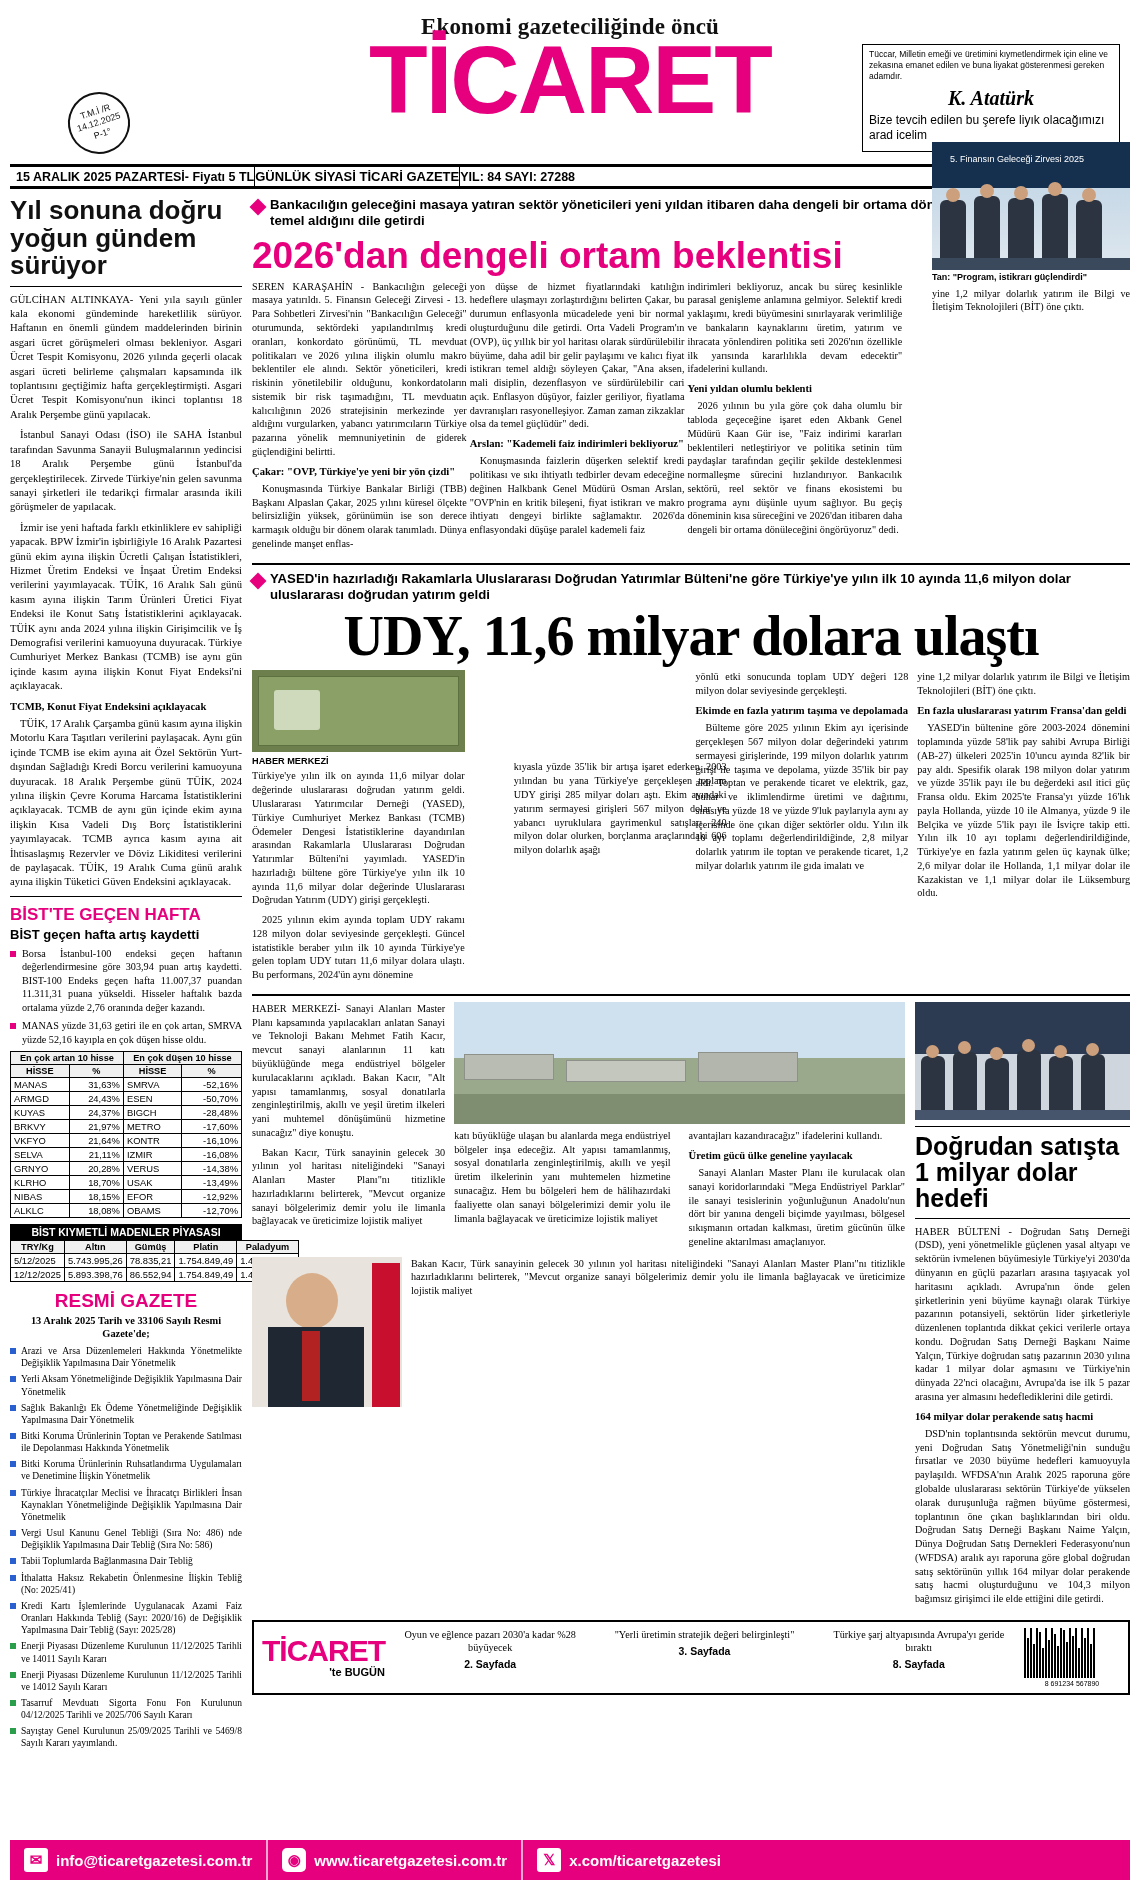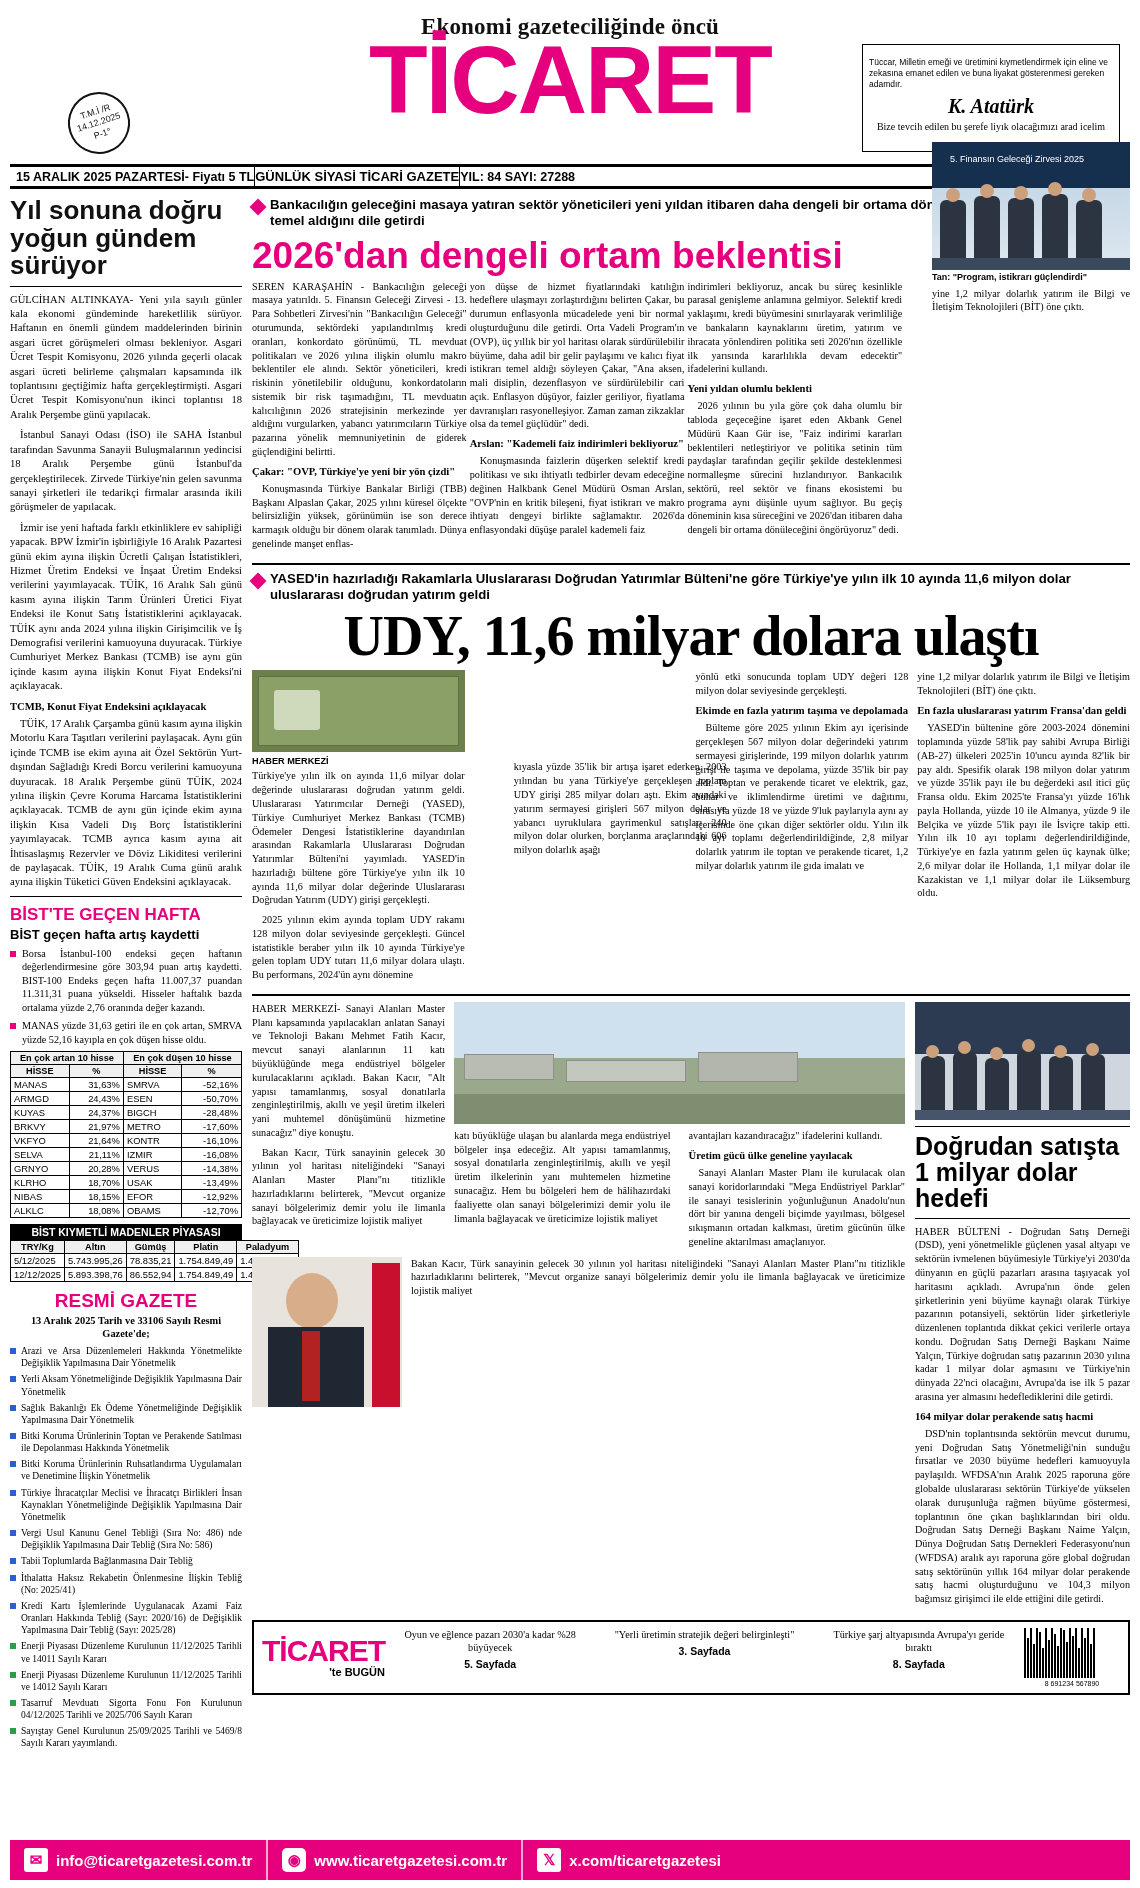--- a/index.html
+++ b/index.html
@@ -35,28 +35,28 @@
     position:absolute; left:58px; top:78px;
     width:62px; height:62px; border:2px solid #111; border-radius:50%;
     transform:rotate(-18deg);
     font-size:9px; line-height:1.25; text-align:center;
     display:flex; flex-direction:column; align-items:center; justify-content:center;
     font-family:"Liberation Sans", sans-serif;
     color:#111;
   }
   .mast-ataturk {
     position:absolute; right:10px; top:30px; width:258px; height:108px;
-    border:1px solid #000; padding:12px 6px; font-size:8.5px; line-height:1.28;
+    border:1px solid #000; padding:4px 6px; font-size:8.5px; line-height:1.28;
     font-family:"Liberation Sans", sans-serif; background:#fff;
   }
   .mast-ataturk .sig {
     text-align:center; font-family:"Liberation Serif", serif;
     font-style:italic; font-size:20px; margin:4px 0 2px; font-weight:bold;
   }
-  .mast-ataturk .cap { text-align:center; font-size:10px; line-height:1.25;font-family:Liberation Serif, serif; }
+  .mast-ataturk .cap { font-size:12px; line-height:1.25; }
 
   
   .infobar {
     display:flex; align-items:center; justify-content:flex-start;
     border-top:3px solid #000; border-bottom:3px solid #000;
     height:25px; margin-top:2px; padding:0 6px;
     font-family:"Liberation Sans", sans-serif;
     font-size:12.5px; font-weight:bold;
   }
   .infobar .mid { font-size:13px; }
@@ -541,21 +541,21 @@
       </div>
 
       <div class="bugun">
         <div style="display:flex; flex-direction:column; justify-content:center;">
           <div class="bugun-logo">TİCARET</div>
           <div style="font-size:11px; font-weight:bold; font-family:'Liberation Sans',sans-serif; text-align:right;">'te BUGÜN</div>
         </div>
         <div class="bugun-items">
           <div class="bugun-item">
             <div>Oyun ve eğlence pazarı 2030'a kadar %28 büyüyecek</div>
-            <div class="pg">5. Sayfada</div>
+            <div class="pg">2. Sayfada</div>
           </div>
           <div class="bugun-item">
             <div>"Yerli üretimin stratejik değeri belirginleşti"</div>
             <div class="pg">3. Sayfada</div>
           </div>
           <div class="bugun-item">
             <div>Türkiye şarj altyapısında Avrupa'yı geride bıraktı</div>
             <div class="pg">8. Sayfada</div>
           </div>
         </div>

